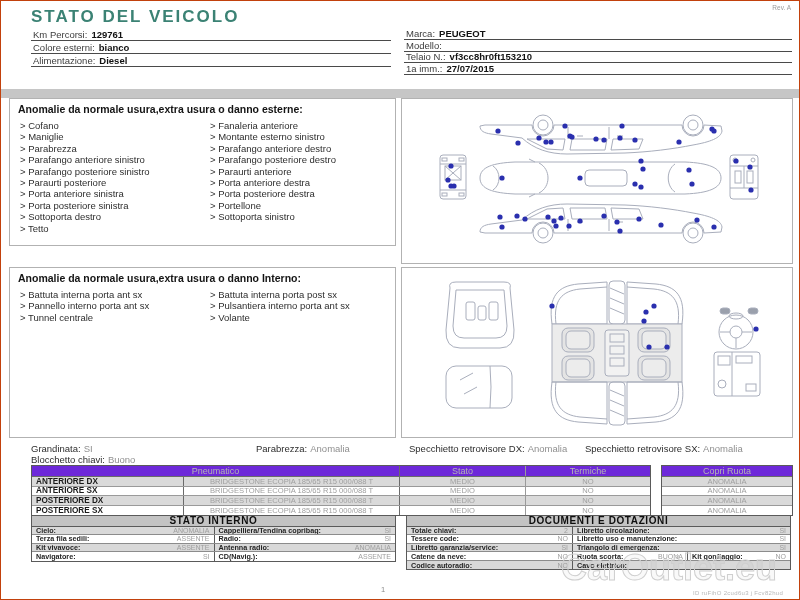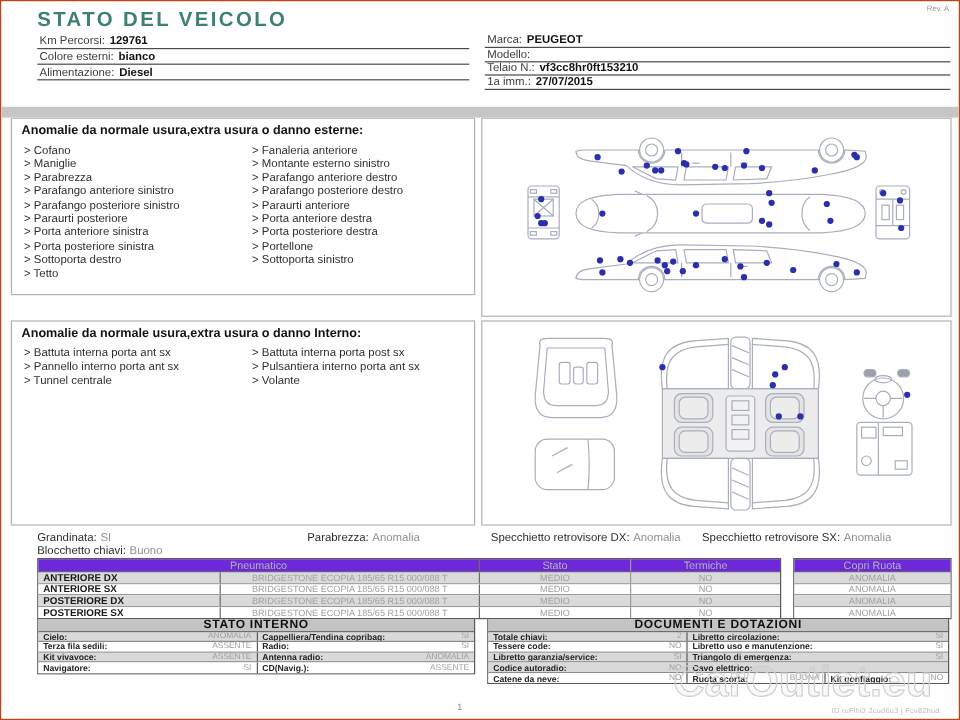--- a/index.html
+++ b/index.html
@@ -477,44 +477,44 @@
         <div class="kvrow alt">
           <div class="kvcell cw1">
             <span class="kvlabel">Libretto garanzia/service:</span>
             <span class="kvvalue">SI</span>
           </div>
           <div class="kvcell cgrow">
             <span class="kvlabel">Triangolo di emergenza:</span>
             <span class="kvvalue">SI</span>
           </div>
         </div>
+        <div class="kvrow">
+          <div class="kvcell cw1">
+            <span class="kvlabel">Catene da neve:</span>
+            <span class="kvvalue">NO</span>
+          </div>
+          <div class="kvcell cw2">
+            <span class="kvlabel">Ruota scorta:</span>
+            <span class="kvvalue">BUONA</span>
+          </div>
+          <div class="kvcell cgrow">
+            <span class="kvlabel">Kit gonfiaggio:</span>
+            <span class="kvvalue">NO</span>
+          </div>
+        </div>
         <div class="kvrow alt">
           <div class="kvcell cw1">
             <span class="kvlabel">Codice autoradio:</span>
             <span class="kvvalue">NO</span>
           </div>
           <div class="kvcell cgrow">
             <span class="kvlabel">Cavo elettrico:</span>
             <span class="kvvalue"></span>
           </div>
         </div>
-        <div class="kvrow">
-          <div class="kvcell cw1">
-            <span class="kvlabel">Catene da neve:</span>
-            <span class="kvvalue">NO</span>
-          </div>
-          <div class="kvcell cw2">
-            <span class="kvlabel">Ruota scorta:</span>
-            <span class="kvvalue">BUONA</span>
-          </div>
-          <div class="kvcell cgrow">
-            <span class="kvlabel">Kit gonfiaggio:</span>
-            <span class="kvvalue">NO</span>
-          </div>
-        </div>
       </div>
   </div>
 
   <div class="footer-page">1</div>
 
   <div class="watermark">CarOutlet.eu</div>
   <div class="idline">ID ruFihO 2cud6u3 j Fcv82hud</div>
 
 </div>
 

